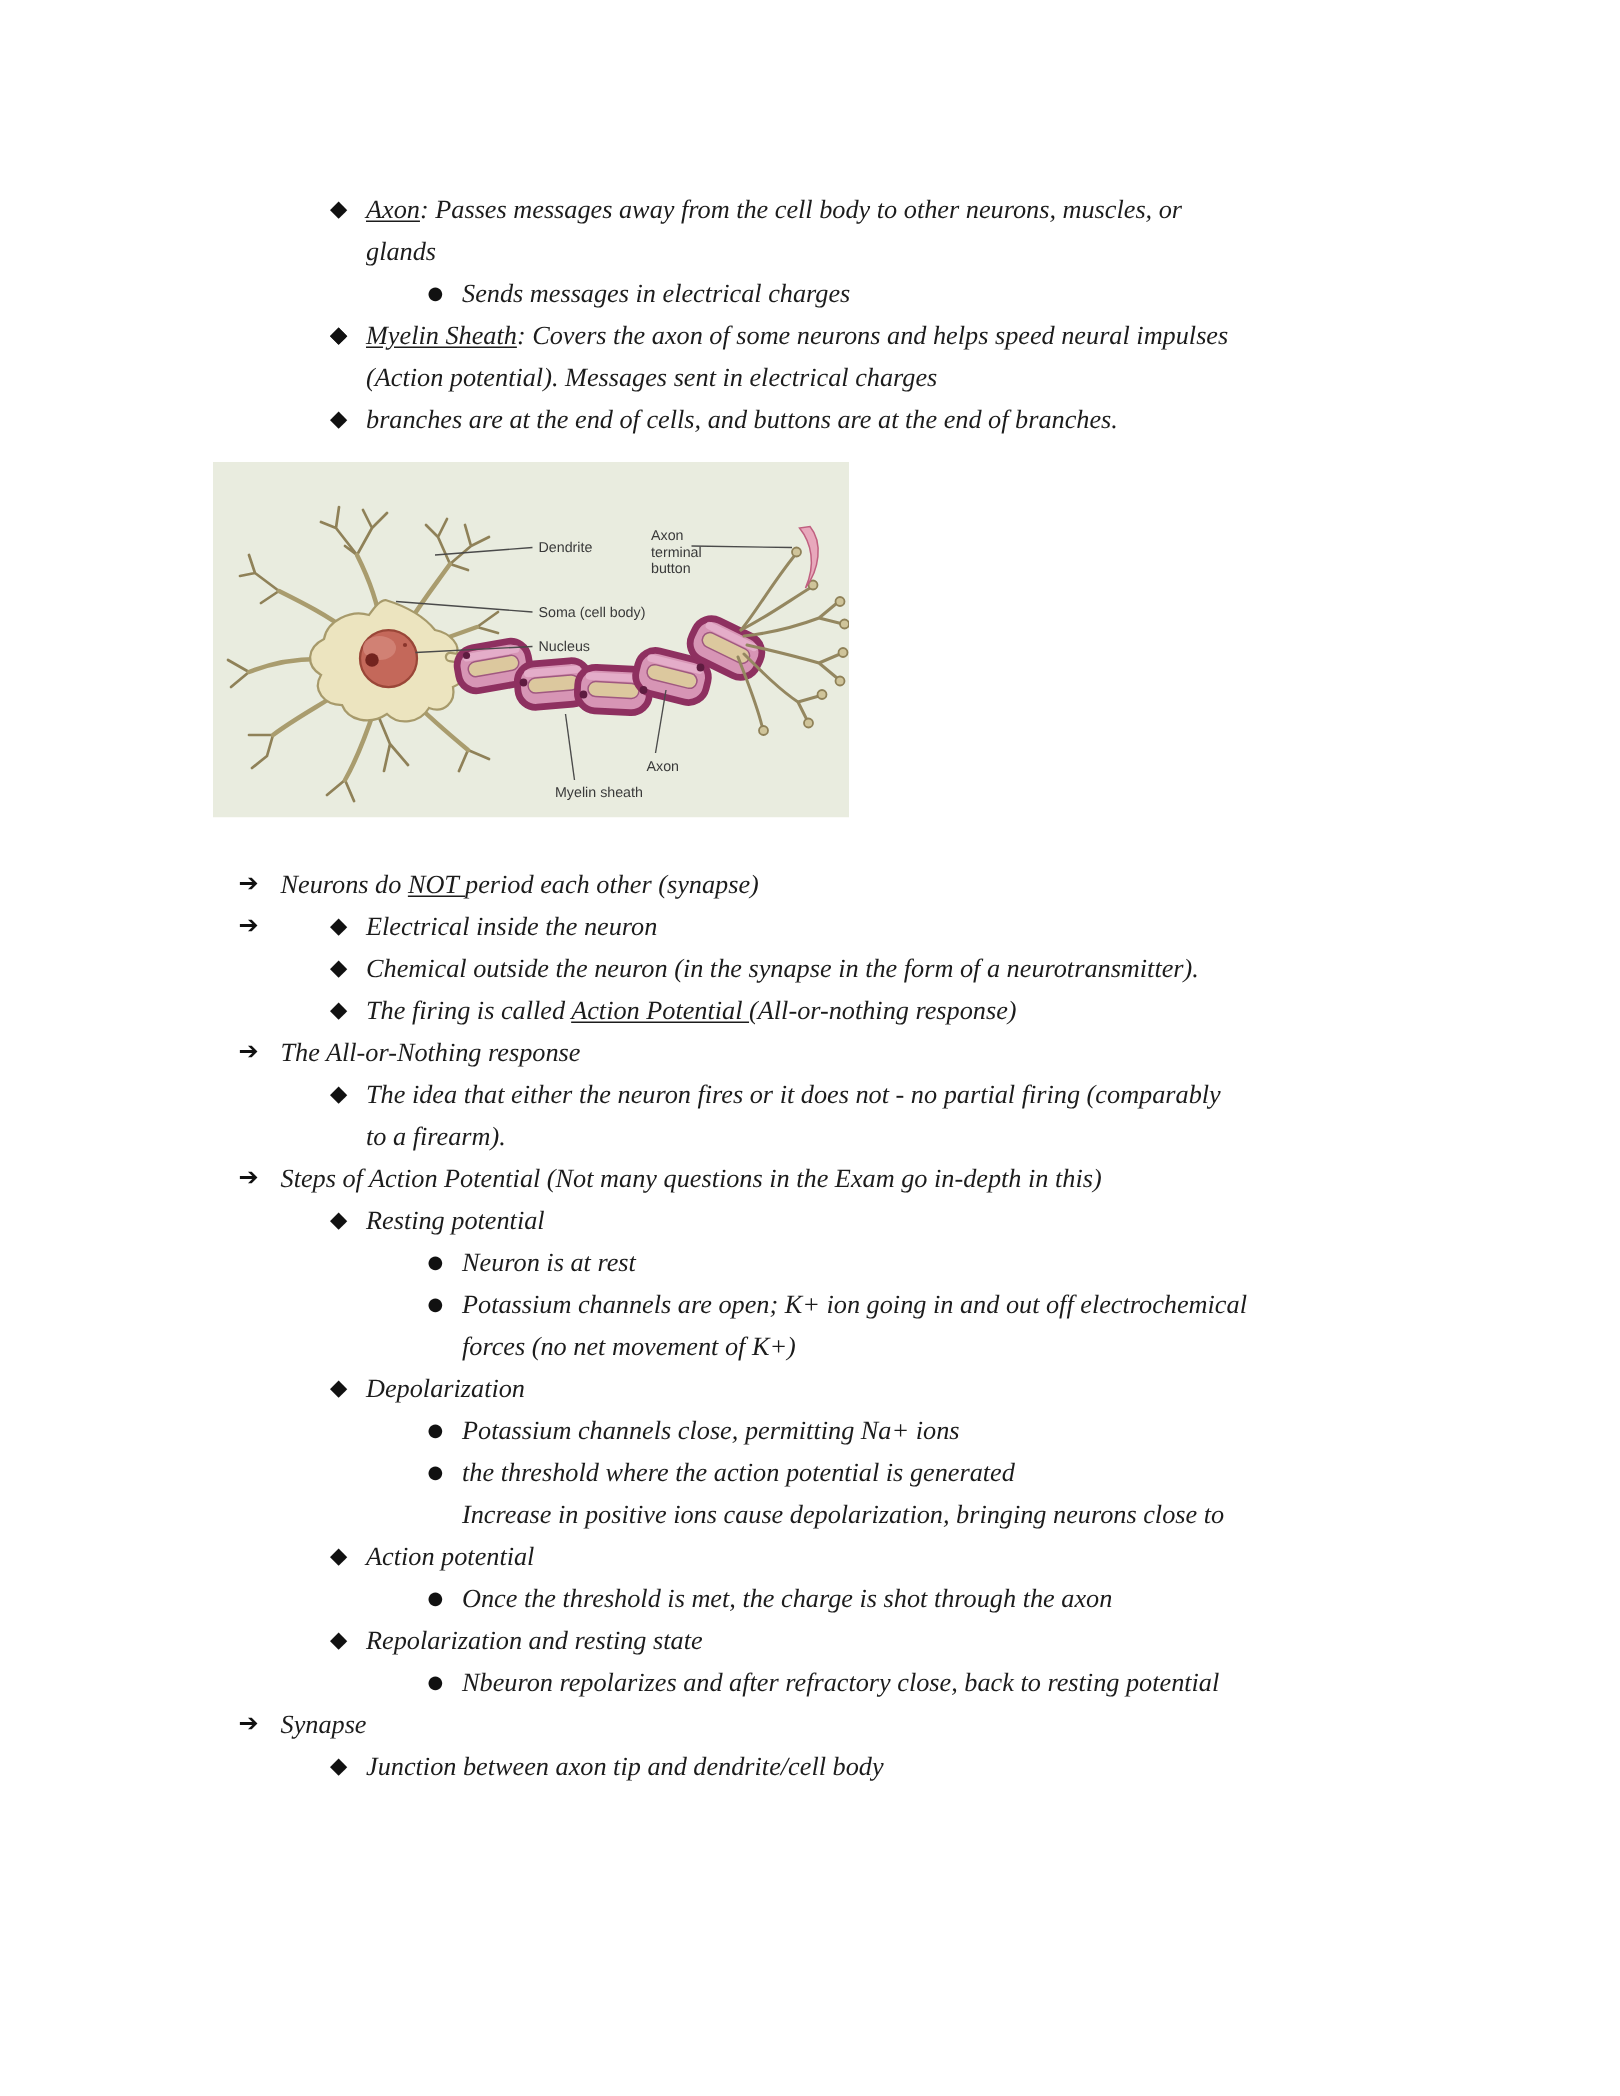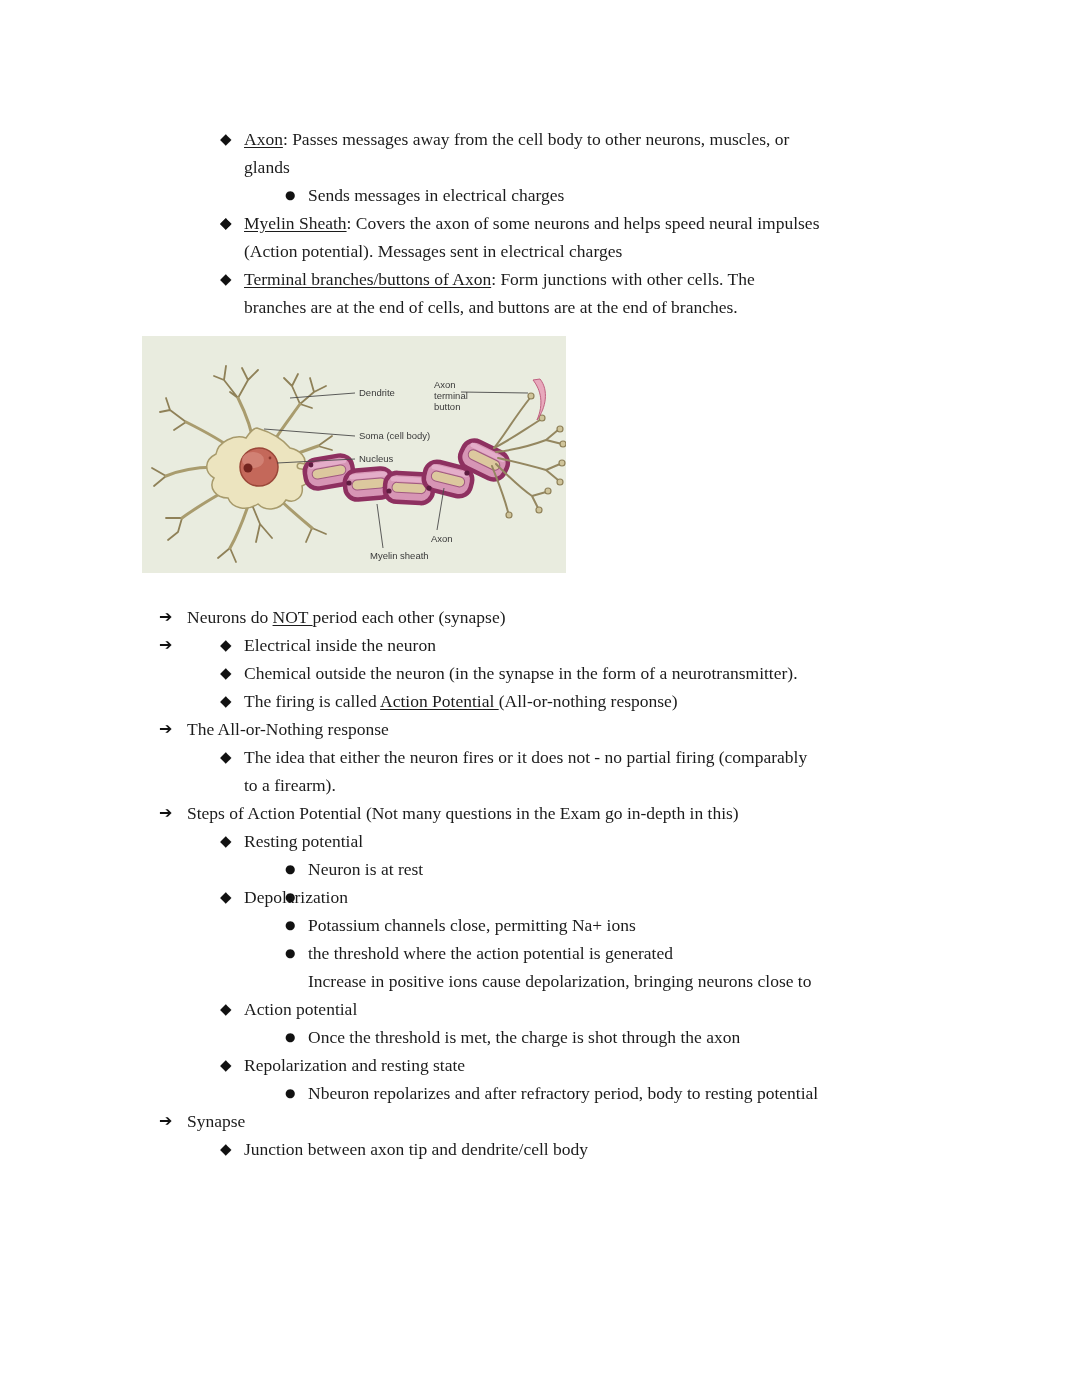--- a/index.html
+++ b/index.html
@@ -24,21 +24,21 @@
     font-family: "DejaVu Sans", sans-serif;
     line-height: 28px;
     color: #111;
   }
   .lvl1 { padding-left: 187px; }
   .lvl1 .bullet { left: 159px; font-size: 16px; }
   .lvl2 { padding-left: 244px; }
   .lvl2 .bullet { left: 220px; font-size: 15px; }
   .lvl3 { padding-left: 308px; }
   .lvl3 .bullet { left: 285px; font-size: 12px; }
-  .line { white-space: nowrap; }
+  .line { white-space: nowrap; font-style: italic; }
   .u { text-decoration: underline; text-underline-offset: 2px; }
   figure.neuron {
     margin: 1px 0 16px 128px;
     padding: 14px;
     width: 424px;
     height: 237px;
   }
   .fig-label {
     font-family: "Liberation Sans", "DejaVu Sans", sans-serif;
     font-size: 9.5px;
@@ -70,21 +70,20 @@
       <div class="row lvl2">
         <span class="bullet">◆</span>
         <div class="text">
           <div class="line"><span class="u">Myelin Sheath</span><span>: Covers the axon of some neurons and helps speed neural impulses</span></div>
           <div class="line"><span>(Action potential). Messages sent in electrical charges</span></div>
         </div>
       </div>
       <div class="row lvl2">
         <span class="bullet">◆</span>
         <div class="text">
-          <div class="line"><span class="u">Terminal branches/buttons of Axon</span><span>: Form junctions with other cells. The</span></div>
           <div class="line"><span>branches are at the end of cells, and buttons are at the end of branches.</span></div>
         </div>
       </div>
     </div>
 
   <figure class="neuron">
     <svg width="424" height="237" viewBox="0 0 424 237" xmlns="http://www.w3.org/2000/svg">
       <rect x="0" y="0" width="424" height="237" fill="#e9ecdf"></rect>
 
       <g fill="none" stroke-width="1.8" stroke-linecap="round" stroke="#8f8158">
@@ -252,20 +251,24 @@
         </div>
       </div>
       <div class="row lvl3">
         <span class="bullet">●</span>
         <div class="text">
           <div class="line"><span>Neuron is at rest</span></div>
         </div>
       </div>
       <div class="row lvl3">
         <span class="bullet">●</span>
+        <div class="text">
+          <div class="line"><span>Potassium channels are open; K+ ion going in and out off electrochemical</span></div>
+          <div class="line"><span>forces (no net movement of K+)</span></div>
+        </div>
       </div>
       <div class="row lvl2">
         <span class="bullet">◆</span>
         <div class="text">
           <div class="line"><span>Depolarization</span></div>
         </div>
       </div>
       <div class="row lvl3">
         <span class="bullet">●</span>
         <div class="text">
@@ -293,21 +296,21 @@
       </div>
       <div class="row lvl2">
         <span class="bullet">◆</span>
         <div class="text">
           <div class="line"><span>Repolarization and resting state</span></div>
         </div>
       </div>
       <div class="row lvl3">
         <span class="bullet">●</span>
         <div class="text">
-          <div class="line"><span>Nbeuron repolarizes and after refractory period, body to resting potential</span></div>
+          <div class="line"><span>Nbeuron repolarizes and after refractory close, back to resting potential</span></div>
         </div>
       </div>
       <div class="row lvl1">
         <span class="bullet">➔</span>
         <div class="text">
           <div class="line"><span>Synapse</span></div>
         </div>
       </div>
       <div class="row lvl2">
         <span class="bullet">◆</span>

